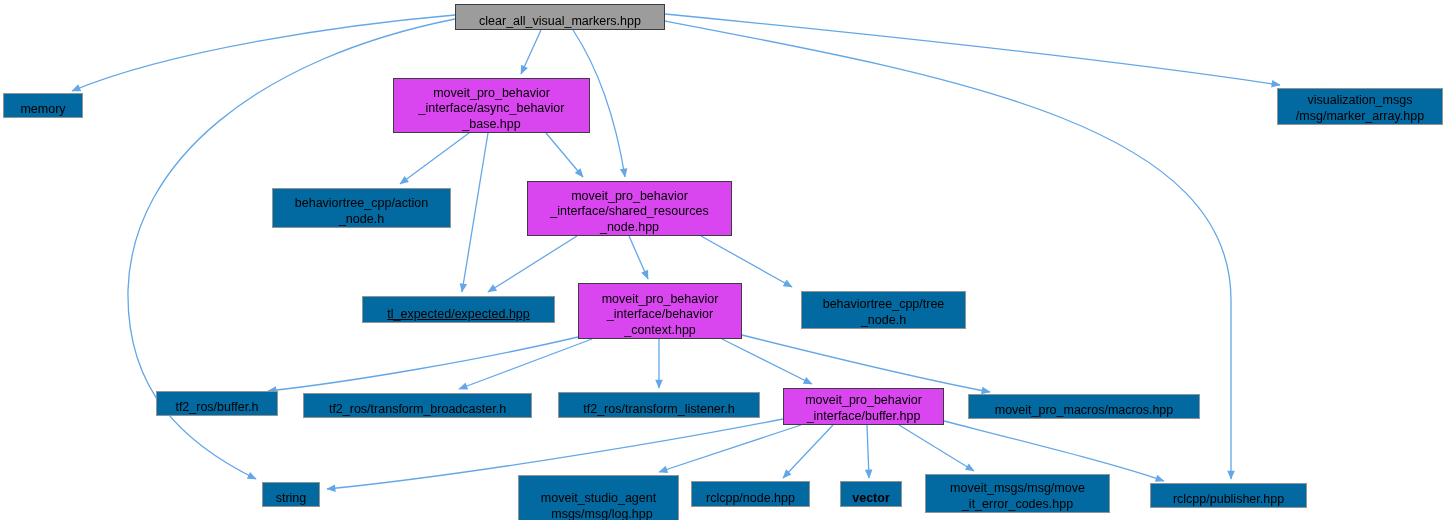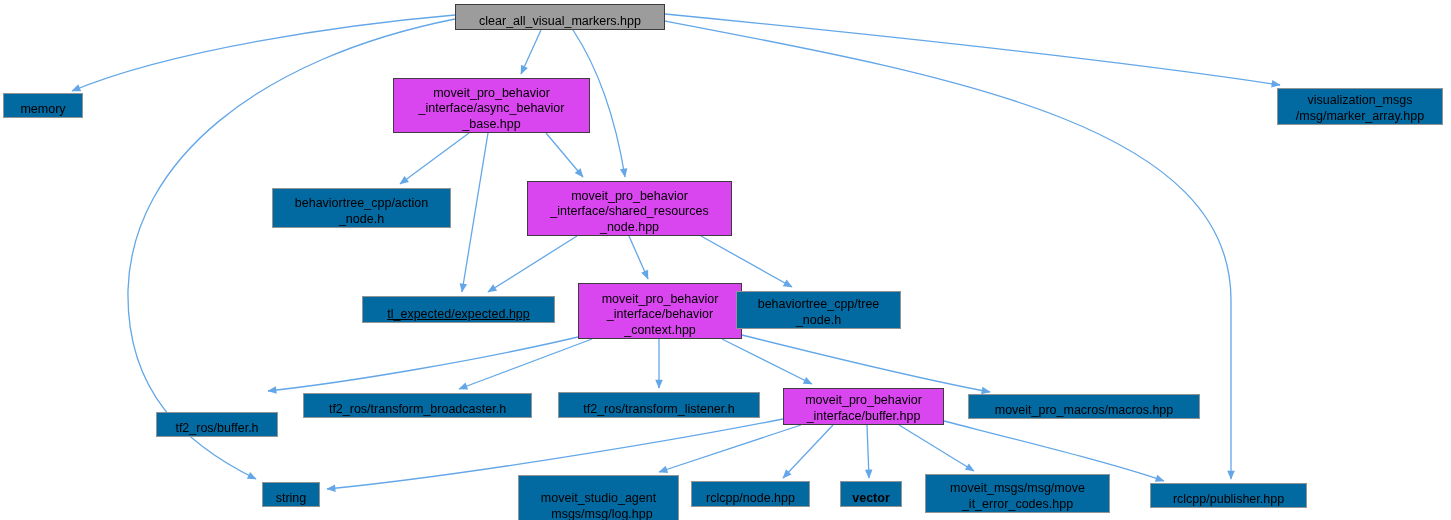--- a/index.html
+++ b/index.html
@@ -106,25 +106,25 @@
         <span>_node.hpp</span>
       </div>
       <div class="node external" style="left: 362px; top: 296px; width: 193px; height: 27px; text-decoration: underline;">
         <span>tl_expected/expected.hpp</span>
       </div>
       <div class="node internal" style="left: 578px; top: 283px; width: 164px; height: 56px;">
         <span>moveit_pro_behavior</span>
         <span>_interface/behavior</span>
         <span>_context.hpp</span>
       </div>
-      <div class="node external" style="left: 736px; top: 291px; width: 165px; height: 38px;">
+      <div class="node external" style="left: 801px; top: 291px; width: 165px; height: 38px;">
         <span>behaviortree_cpp/tree</span>
         <span>_node.h</span>
       </div>
-      <div class="node external" style="left: 156px; top: 412px; width: 122px; height: 25px;">
+      <div class="node external" style="left: 156px; top: 391px; width: 122px; height: 25px;">
         <span>tf2_ros/buffer.h</span>
       </div>
       <div class="node external" style="left: 303px; top: 393px; width: 229px; height: 25px;">
         <span>tf2_ros/transform_broadcaster.h</span>
       </div>
       <div class="node external" style="left: 558px; top: 392px; width: 202px; height: 26px;">
         <span>tf2_ros/transform_listener.h</span>
       </div>
       <div class="node internal" style="left: 783px; top: 388px; width: 161px; height: 37px;">
         <span>moveit_pro_behavior</span>

